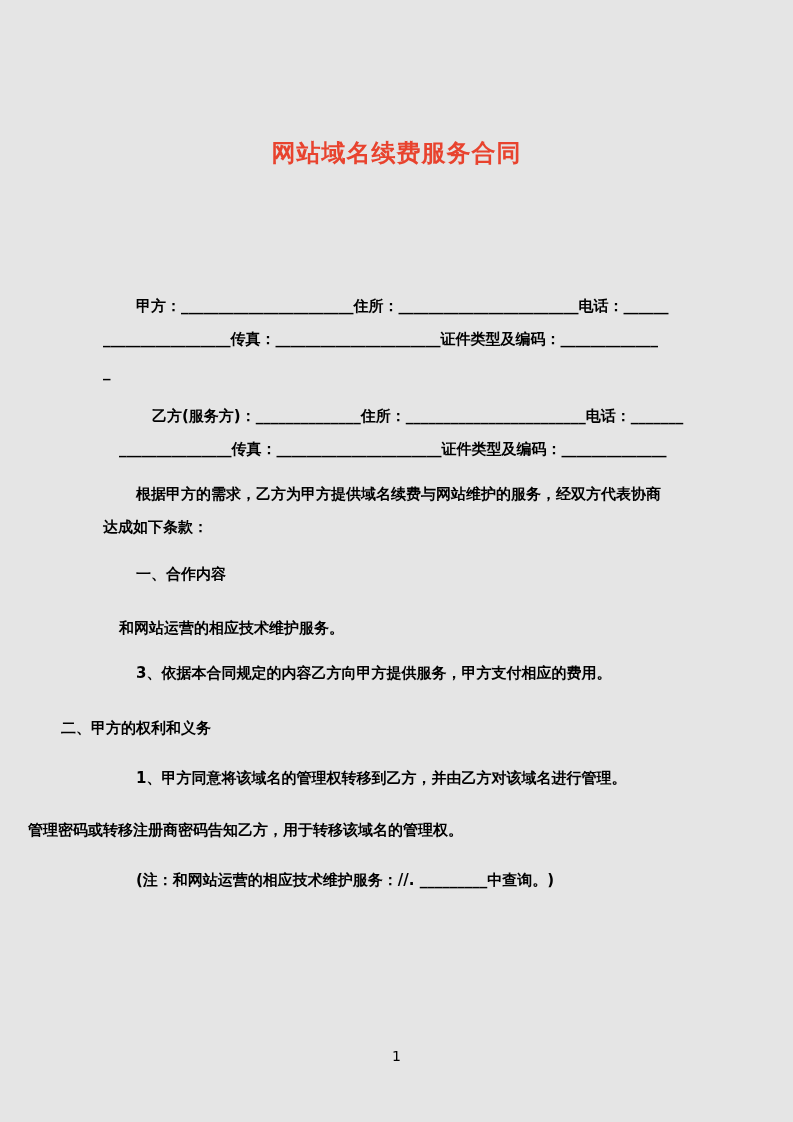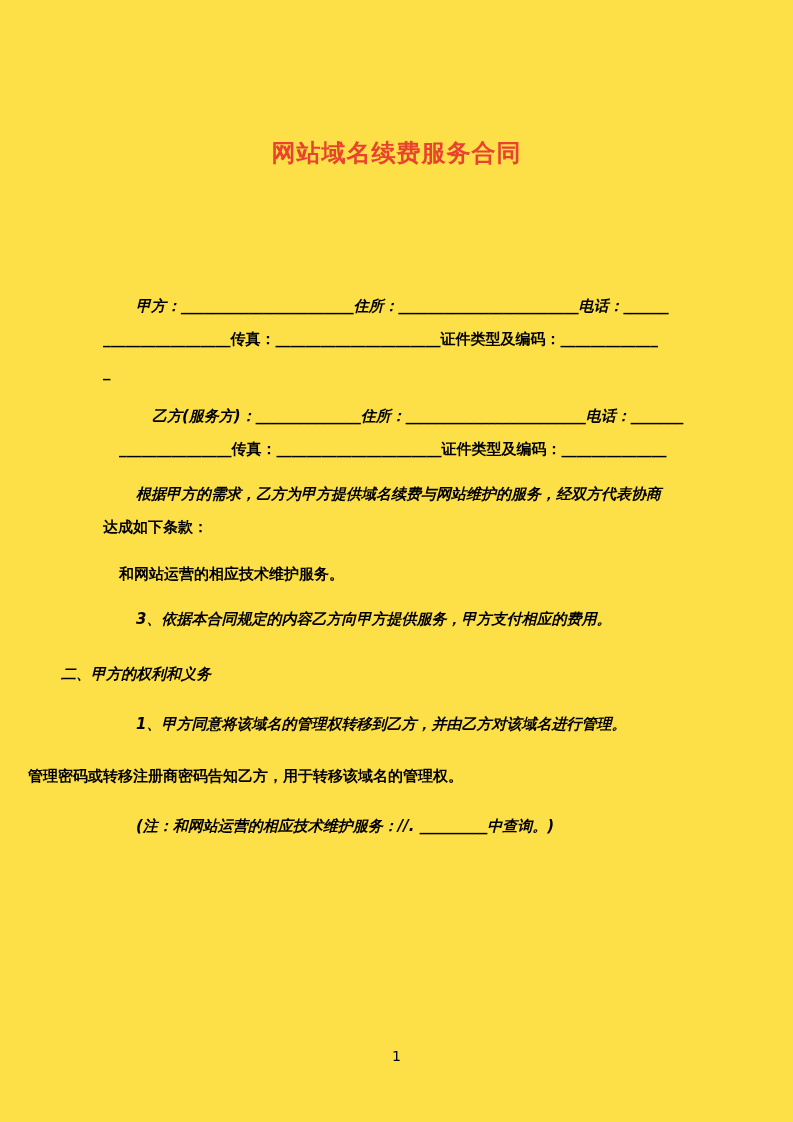--- a/index.html
+++ b/index.html
@@ -1,20 +1,20 @@
 <!DOCTYPE html>
 <html><head>
 <meta charset="utf-8">
 <style>
   html, body { margin: 0; padding: 0; background: #ffffff; }
   .page {
     position: relative;
     width: 793px;
     height: 1122px;
-    background: #fde047;
+    background: #e5e5e5;
     color: #000000;
     font-family: "DejaVu Sans", sans-serif;
     overflow: hidden;
     display: flow-root;
   }
   .title {
     margin: 137px 0 120px 0;
     text-align: center;
     font-size: 24px;
     font-weight: 700;
@@ -27,21 +27,21 @@
     padding-left: 103px;
     padding-right: 60px;
   }
   .line {
     font-size: 15px;
     line-height: 33px;
     font-weight: 600;
     white-space: pre-wrap;
     word-break: break-all;
   }
-  .ind { padding-left: 33px; font-style: italic; }
+  .ind { padding-left: 33px; }
   .heading { font-weight: 700; }
   .mb11 { margin-bottom: 11px; }
   .mb12 { margin-bottom: 12px; margin-left: 16px; }
   .mb14 { margin-bottom: 14px; }
   .mb17 { margin-bottom: 17px; padding-left: 28px; }
   .mb19 { margin-bottom: 19px; }
   .mb21 { margin-bottom: 21px; }
   .mb22 { margin-bottom: 22px; }
   .mb0  { margin-bottom: 0; }
   .footer {
@@ -71,20 +71,23 @@
   <div class="block mb12">
     <div class="line ind">乙方(服务方)：______________住所：________________________电话：_______</div>
     <div class="line">_______________传真：______________________证件类型及编码：______________</div>
   </div>
 
   <div class="block mb14">
     <div class="line ind">根据甲方的需求，乙方为甲方提供域名续费与网站维护的服务，经双方代表协商</div>
     <div class="line">达成如下条款：</div>
   </div>
 
+  <div class="block mb21">
+    <div class="line ind heading">一、合作内容</div>
+  </div>
 
   <div class="block mb12">
     <div class="line">和网站运营的相应技术维护服务。</div>
   </div>
 
 
   <div class="block mb22">
     <div class="line ind">3、依据本合同规定的内容乙方向甲方提供服务，甲方支付相应的费用。</div>
   </div>
 

